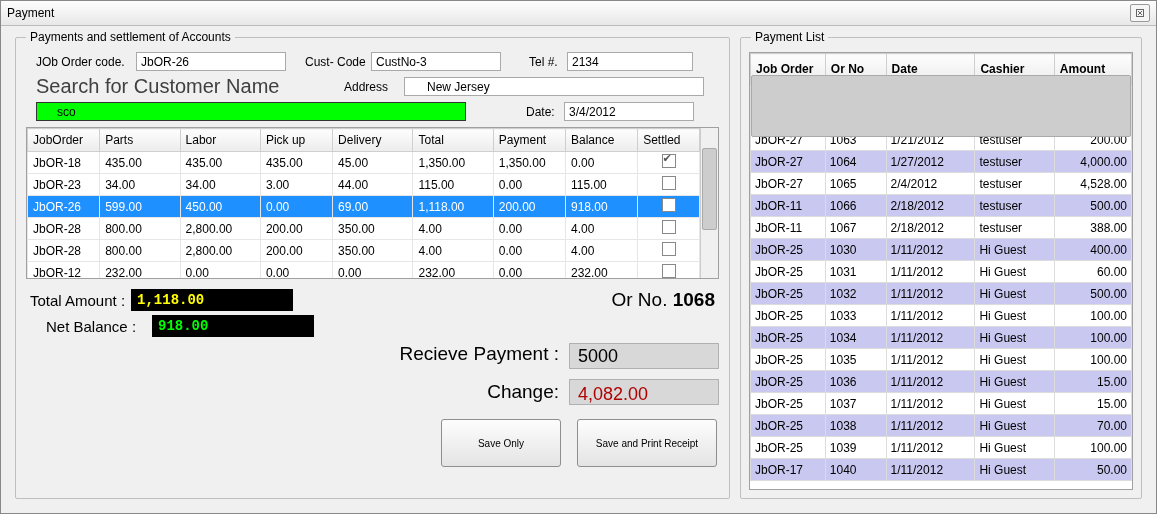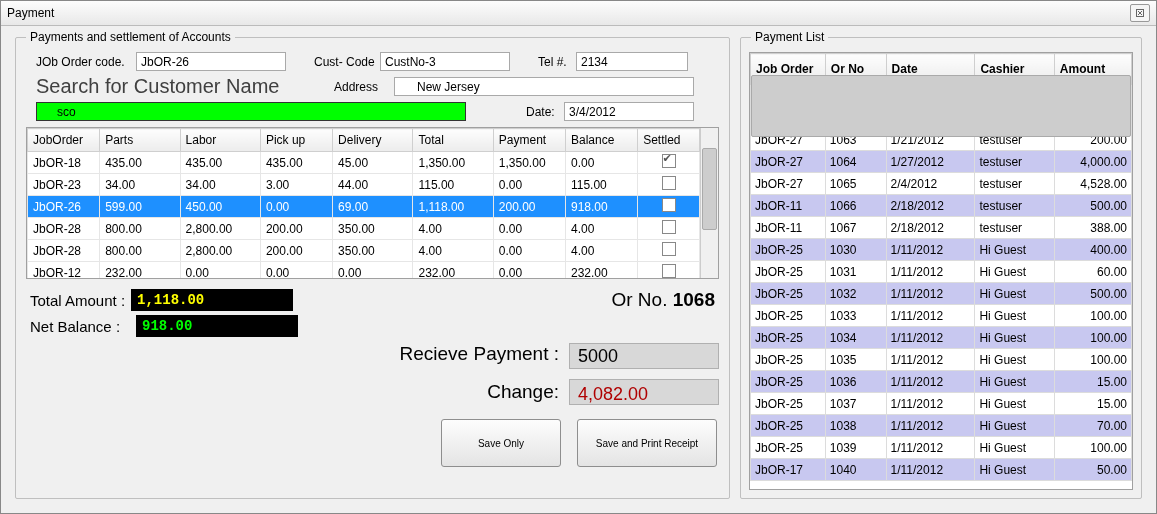--- a/index.html
+++ b/index.html
@@ -64,29 +64,29 @@
   </div>
   <div class="body">
 
     <div class="left">
       <div class="group">
         <span class="group-legend">Payments and settlement of Accounts</span>
 
         <div class="formrow">
           <label style="width:100px;margin-left:10px">JOb Order code.</label>
           <input class="textbox" style="width: 150px;" value="JbOR-26">
-          <label style="width:66px;margin-left:28px">Cust- Code</label>
+          <label style="width:66px;margin-left:19px">Cust- Code</label>
           <input class="textbox" style="width: 130px;" value="CustNo-3">
           <label style="width:38px;margin-left:28px">Tel #.</label>
-          <input class="textbox" style="width: 112px;" value="2134">
+          <input class="textbox" style="width: 126px;" value="2134">
         </div>
 
         <div class="formrow">
           <label class="search-label" style="width:260px;margin-left:10px">Search for Customer Name</label>
-          <label style="width:60px;margin-left:38px">Address</label>
+          <label style="width:60px;margin-left:48px">Address</label>
           <input class="textbox" style="width: 300px; padding-left: 22px;" value="New Jersey">
         </div>
 
         <div class="formrow" style="margin-bottom:6px">
           <input class="search-box" style="width: 430px; margin-left: 10px;" value="sco">
           <label style="width:38px;margin-left:60px">Date:</label>
           <input class="textbox" style="width: 130px;" value="3/4/2012">
         </div>
 
         <div class="jobgrid">
@@ -193,21 +193,21 @@
 
         <div style="display:flex;align-items:center;margin-top:10px">
           <label style="font-size:15px;margin-left:4px">Total Amount :</label>
           <span class="lcd" style="margin-left:6px">1,118.00</span>
           <span class="orno" style="margin-left:auto;margin-right:4px">
             <span>Or No.</span>
             <b>1068</b>
           </span>
         </div>
         <div style="display:flex;align-items:center;margin-top:4px">
-          <label style="font-size:15px;margin-left:4px;width:100px">Net Balance :</label>
+          <label style="font-size:15px;margin-left:20px;width:100px">Net Balance :</label>
           <span class="lcd green" style="margin-left:6px">918.00</span>
         </div>
 
         <div style="display:flex;align-items:flex-start;margin-top:6px">
           <span class="biglabel" style="flex:1;margin-right:10px">Recieve Payment :</span>
           <input class="bigread" value="5000" style="">
         </div>
         <div style="display:flex;align-items:center;margin-top:10px">
           <span class="biglabel" style="flex:1;margin-right:10px">Change:</span>
           <span class="bigread red">4,082.00</span>

